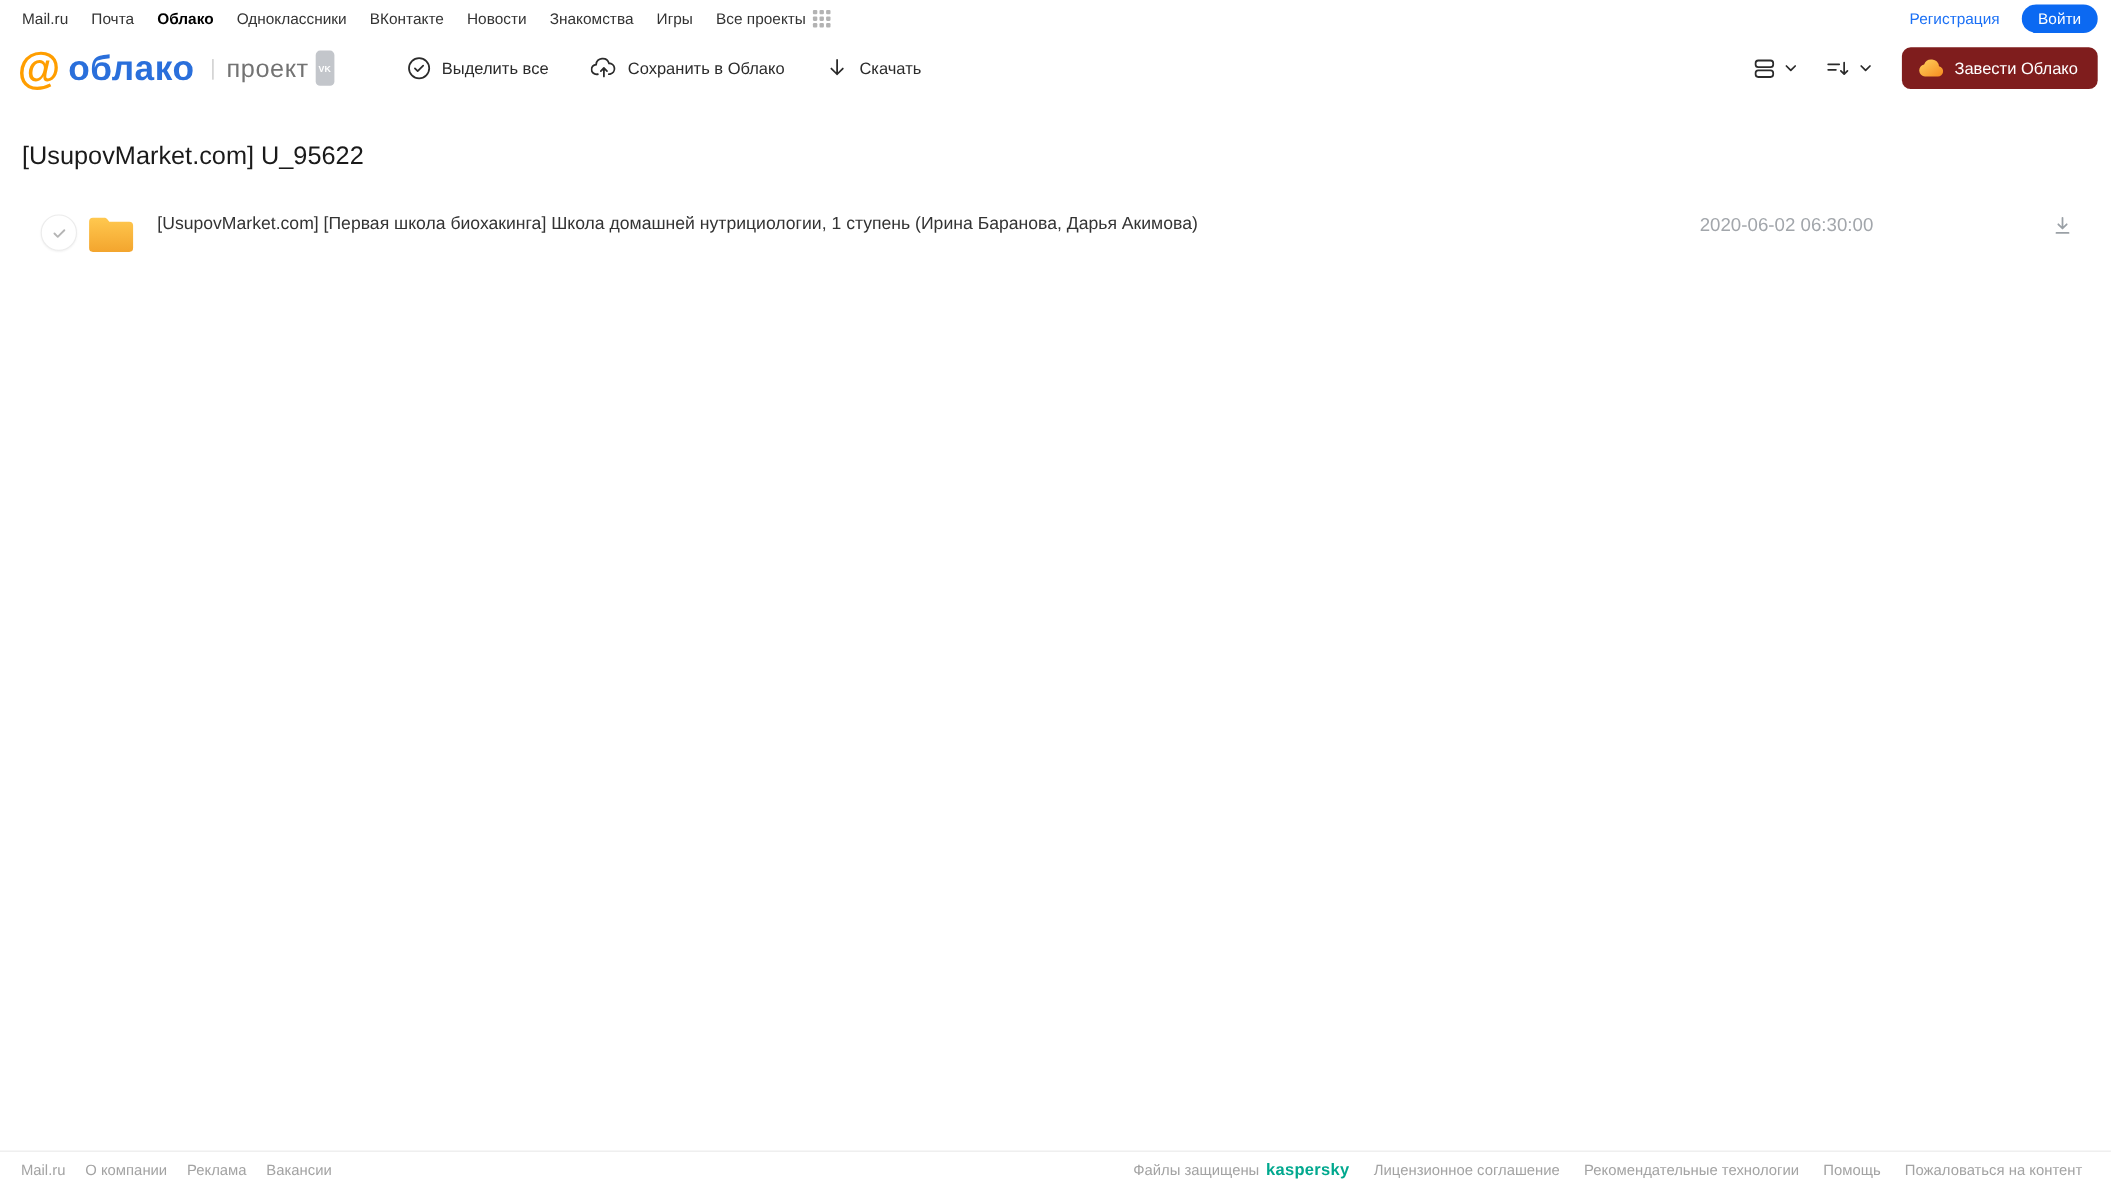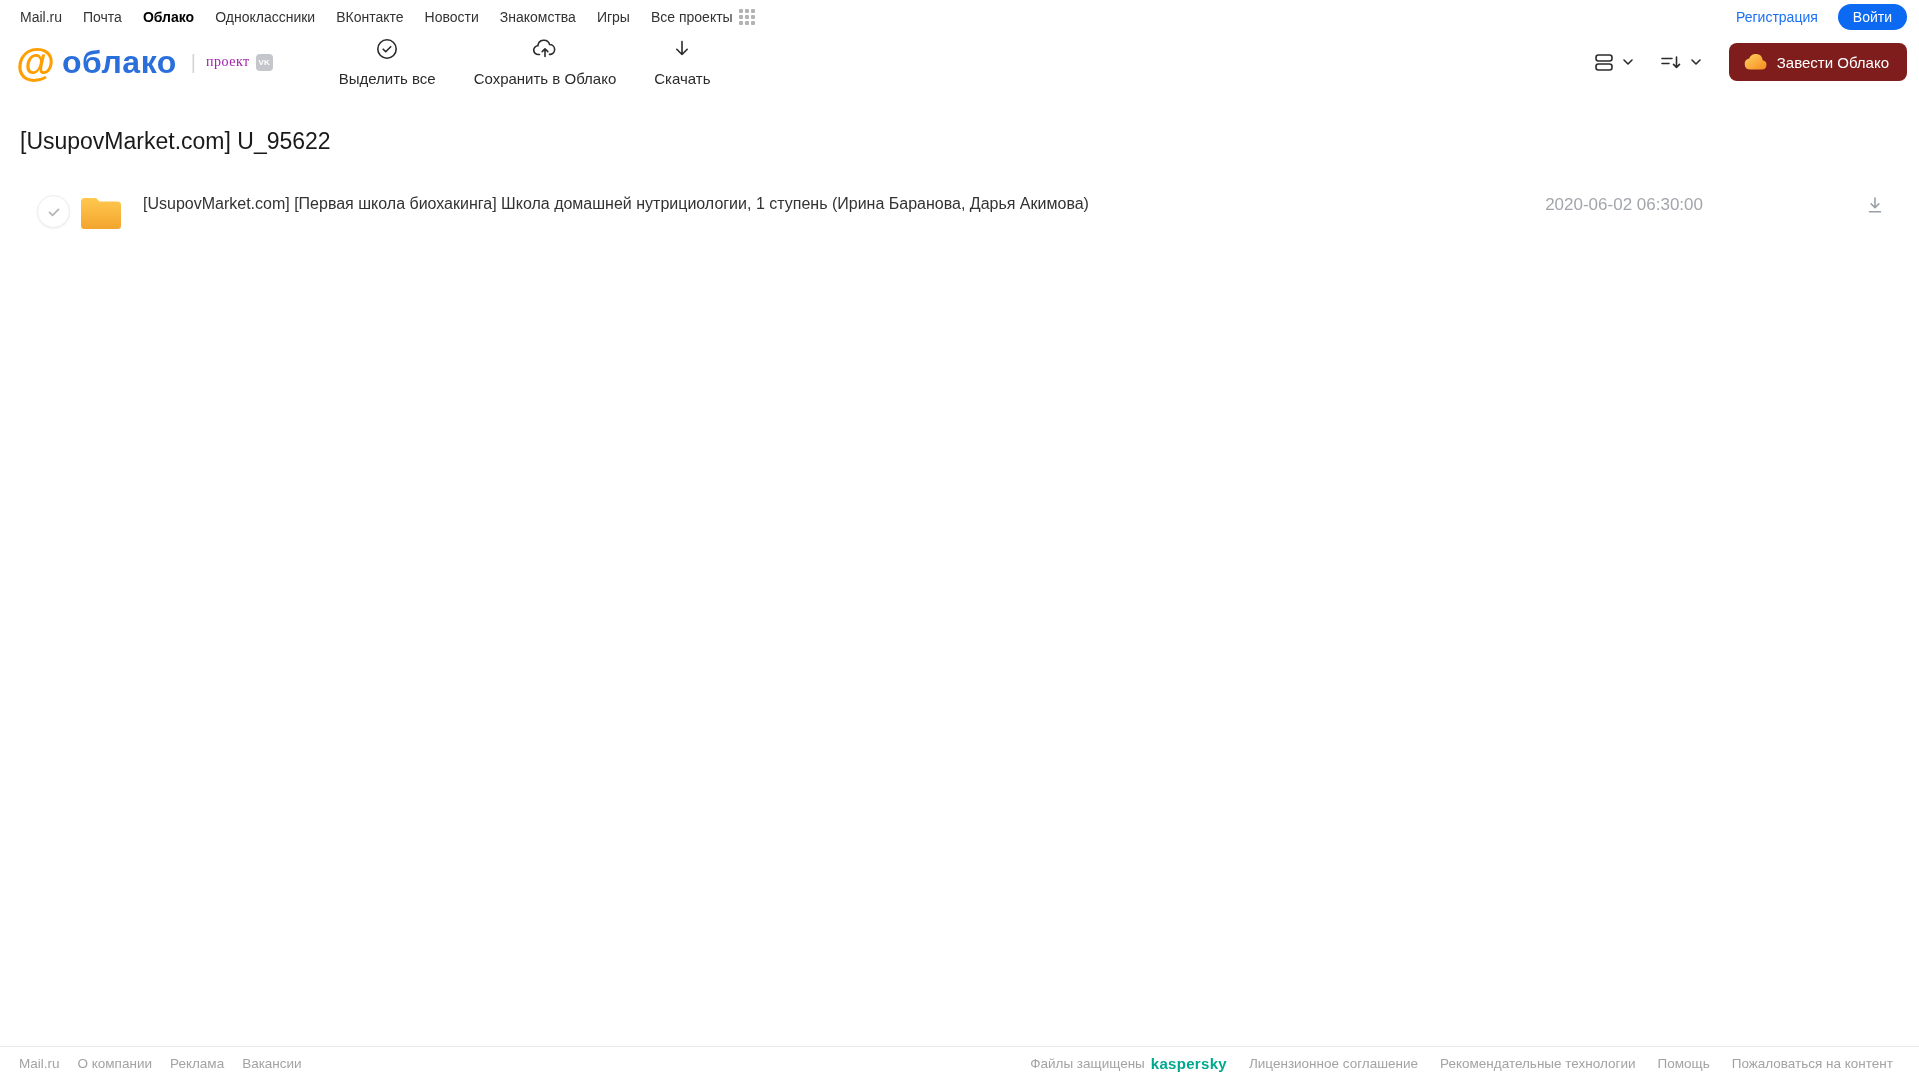--- a/index.html
+++ b/index.html
@@ -18,27 +18,27 @@
   .reg-link { color:#1b70f5; font-size:14px; text-decoration:none; cursor:pointer; }
   .login-btn { background:#0b69f2; color:#fff; font-size:14px; border:none; cursor:pointer;
                padding:5px 15px; border-radius:16px; font-family:inherit; }
 
   
   .header { display:flex; align-items:center; height:58px; padding:0 12px 0 16px; }
   .logo { display:flex; align-items:center; cursor:pointer; }
   .logo-at { color:#ff9e00; font-size:40px; font-weight:bold; line-height:1; margin-right:7px; }
   .logo-word { color:#2a6fdb; font-size:32px; font-weight:600; letter-spacing:.5px; }
   .logo-sep { color:#d5d5d5; font-size:20px; margin:0 10px 0 14px; }
-  .logo-project { color:#a21caf; font-size:14px; letter-spacing:.5px;font-family:Liberation Serif, serif; }
+  .logo-project { color:#737373; font-size:23px; letter-spacing:.5px; }
   .vk-badge { display:inline-flex; align-items:center; justify-content:center;
-              width:17px; height:17px; margin-left:6px; border-radius:4px;
+              width:17px; height:32px; margin-left:6px; border-radius:4px;
               background:#c3c6cb; color:#fff; font-size:8px; font-weight:bold; }
   .toolbar { display:flex; align-items:center; gap:38px; margin-left:66px; }
   .tool-btn { display:flex; align-items:center; gap:10px; background:none; border:none;
-              cursor:pointer; font-family:inherit; font-size:15px; color:#2b2b2b;flex-direction:column; }
+              cursor:pointer; font-family:inherit; font-size:15px; color:#2b2b2b; }
   .tool-btn svg { display:block; }
 
   .header-right { margin-left:auto; display:flex; align-items:center; }
   .icon-group { display:flex; align-items:center; gap:6px; cursor:pointer; }
   .icon-group + .icon-group { margin-left:24px; }
   .create-btn { margin-left:26px; display:flex; align-items:center; gap:10px;
                 background:#7f1d1d; color:#fff; border:none; cursor:pointer;
                 height:38px; padding:0 18px 0 14px; border-radius:8px;
                 font-family:inherit; font-size:15px; }
 

